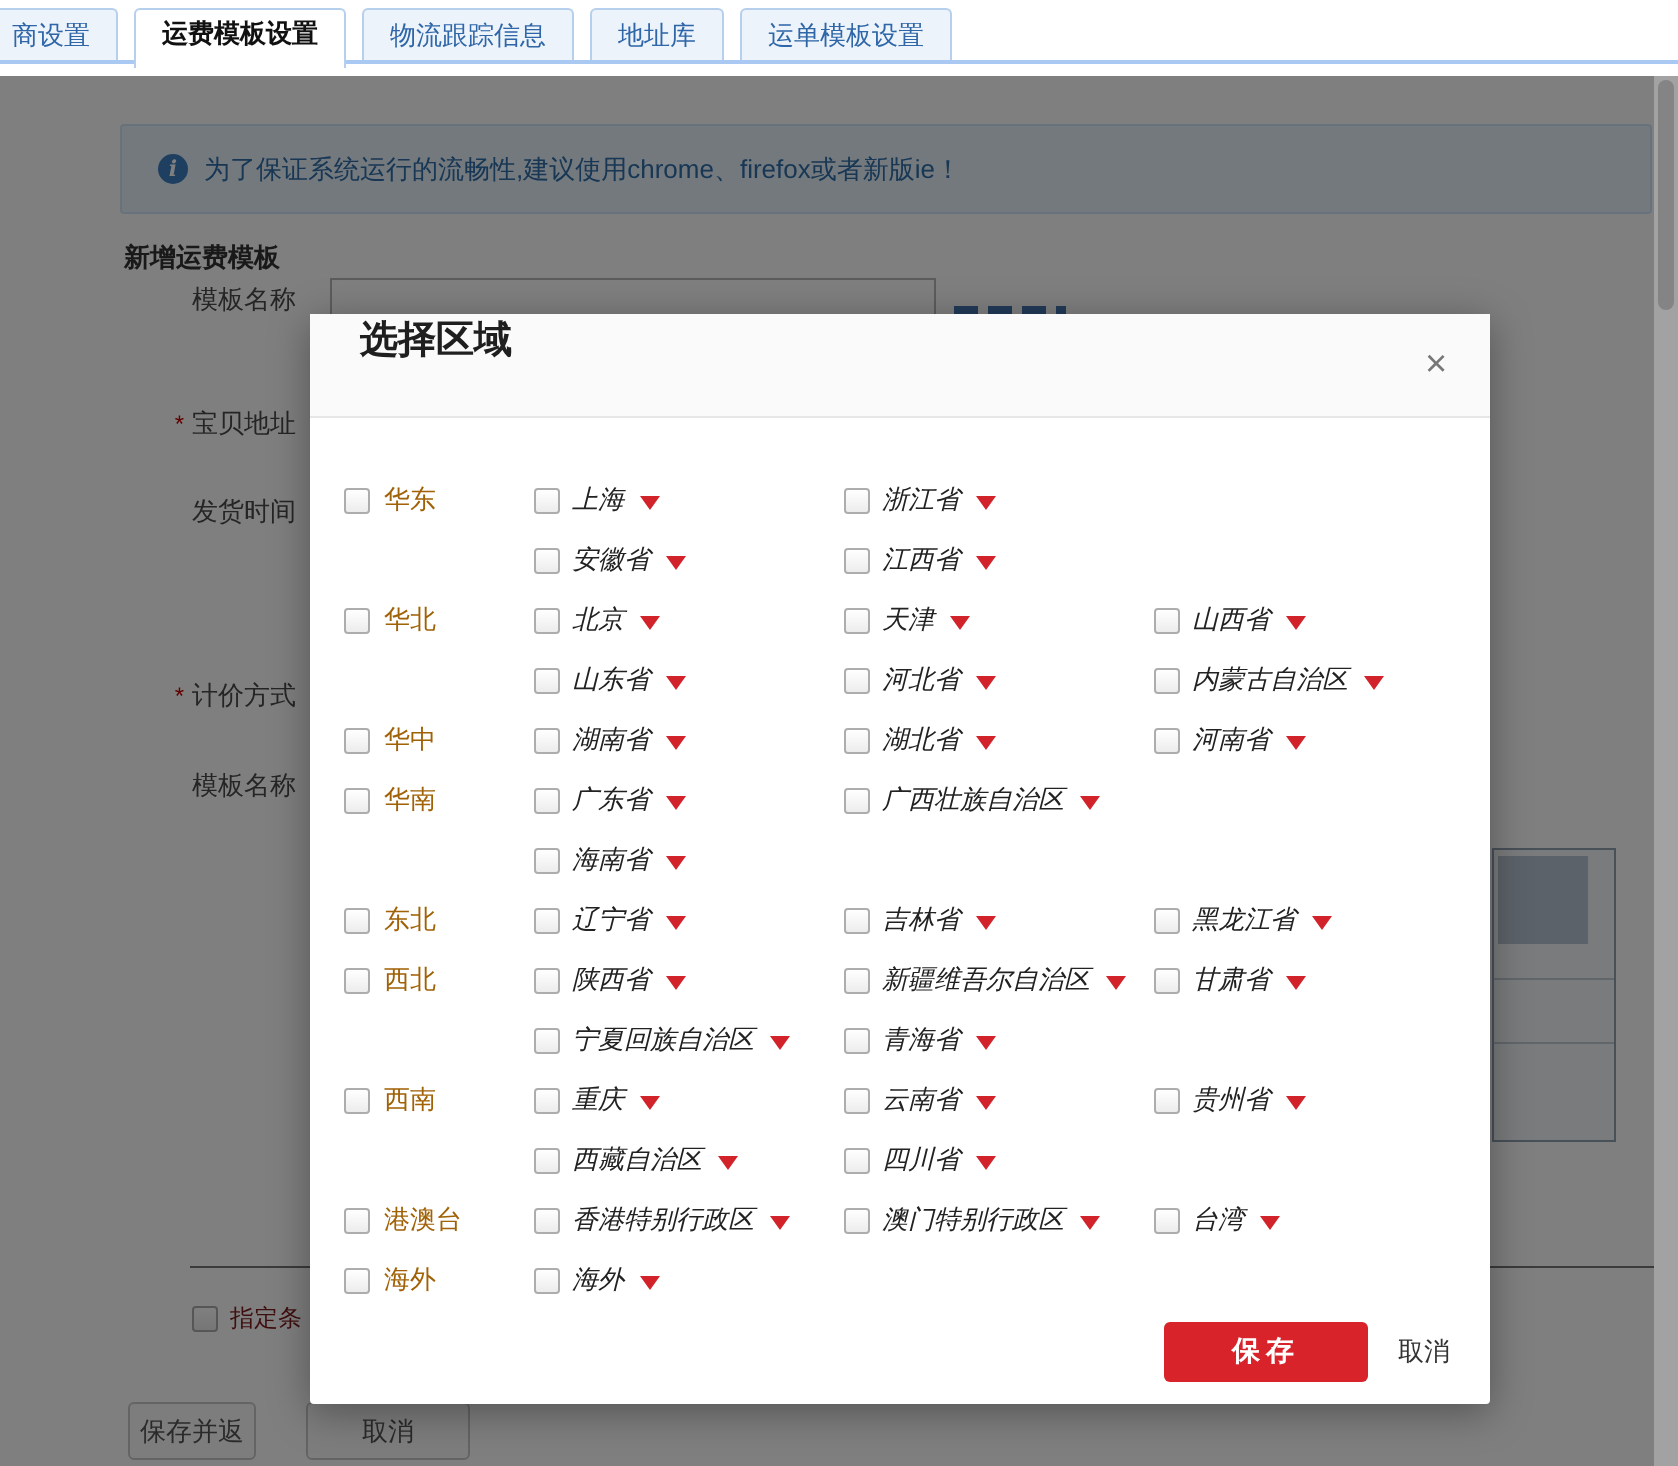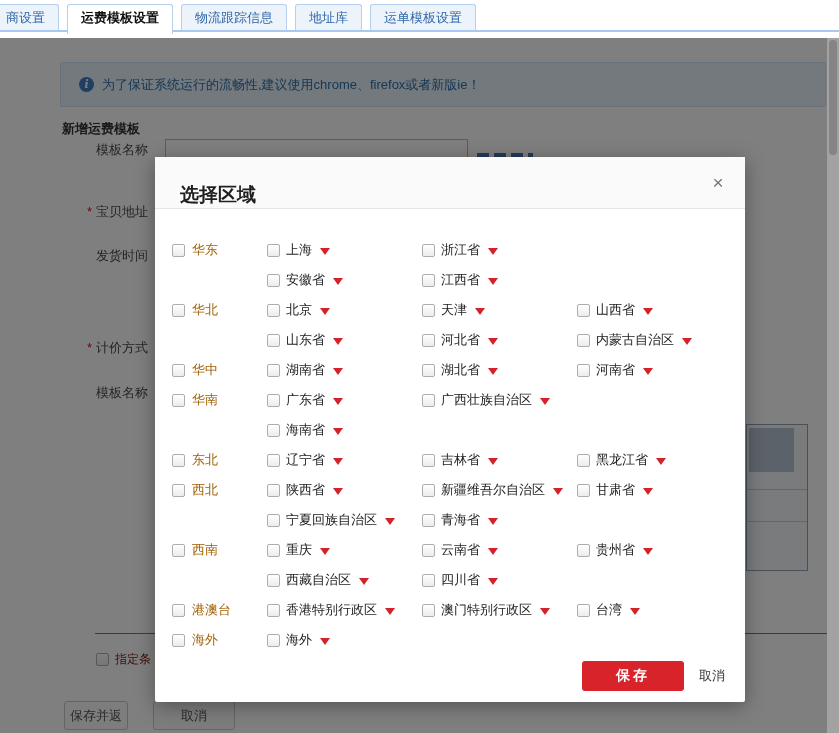--- a/index.html
+++ b/index.html
@@ -12,21 +12,21 @@
   
   .tabbar { position:absolute; top:0; left:0; right:0; height:38px; background:#fff; z-index:3; }
   .tabbar::after { content:""; position:absolute; left:0; right:0; top:30px; height:2px; background:#a9c9f2; }
   .tabs { display:flex; gap:8px; padding-top:4px; margin-left:-8px; position:relative; }
   .tab {
     height:27px; line-height:26px; padding:0 13px; background:#ecf3fb;
     border:1px solid #b6cfec; border-bottom:none; border-radius:3px 3px 0 0;
     color:#2f66a8; font-size:13px; white-space:nowrap; cursor:pointer; position:relative;
   }
   .tab.active {
-    background:#fff; color:#111; font-weight:bold; height:30px; z-index:4;
+    background:#fff; color:#111; font-weight:bold; height:30px; z-index:4;font-family:Liberation Mono, monospace;
   }
   
   .underlay { position:absolute; top:38px; left:0; right:0; bottom:0; background:#fff; }
   .panel { position:absolute; left:0; top:0; width:828px; height:695px; background:#fff;
            box-shadow:2px 0 4px rgba(0,0,0,0.25); }
   .banner {
     position:absolute; left:60px; top:24px; width:766px; height:45px;
     background:#e8f3fd; border:1px solid #cfe5f9; border-radius:2px;
     display:flex; align-items:center; padding-left:18px; color:#2f6ea8; font-size:13px;
   }
@@ -54,29 +54,29 @@
   .bottom-check span.txt { margin-left:6px; font-size:12px; color:#7f1d1d; white-space:nowrap; }
   .gray-btn { position:absolute; top:663px; height:29px; background:#fafafa; border:1px solid #c9c9c9;
               border-radius:3px; color:#555; font-size:13px; text-align:center; line-height:27px; cursor:pointer; }
   
   .overlay { position:absolute; top:38px; left:0; right:0; bottom:0; background:rgba(0,0,0,0.5); z-index:5; }
   .scrollbar { position:absolute; top:38px; right:0; bottom:0; width:12px; background:#a2a2a2; z-index:20; }
   .scrollbar .thumb { position:absolute; top:2px; left:2px; width:8px; height:115px; background:#848484; border-radius:4px; }
   .modal { position:absolute; left:155px; top:157px; width:590px; height:545px; background:#fff;
            border-radius:2px; box-shadow:0 4px 20px rgba(0,0,0,0.35); z-index:10; }
   .modal-header { height:52px; background:#fafafa; border-bottom:1px solid #e6e6e6;
-                  display:flex; align-items:flex-end; padding-left:25px; position:relative; }
+                  display:flex; align-items:flex-start; padding-left:25px; position:relative; }
   .modal-title { font-size:19px; font-weight:bold; color:#1f1f1f; }
   .modal-close { position:absolute; right:14px; top:13px; width:26px; height:26px; text-align:center;
                  line-height:26px; font-size:19px; color:#777; cursor:pointer; }
   .modal-body { padding:26px 0 0 17px; }
   .region-group { display:flex; align-items:flex-start; }
   .region-cell { width:95px; height:30px; display:flex; align-items:center; cursor:pointer; }
   .region-cell .lbl { margin-left:7px; font-size:13px; color:#a16207; }
-  .prov-rows { display:flex; flex-direction:column; }
+  .prov-rows { display:flex; flex-direction:column;font-style:italic; }
   .prov-row { display:flex; }
   .prov-cell { width:155px; height:30px; display:flex; align-items:center; cursor:pointer; }
   .prov-cell .lbl { margin-left:6px; font-size:13px; color:#222; white-space:nowrap; }
   .tri { width:0; height:0; border-left:5px solid transparent; border-right:5px solid transparent;
          border-top:7px solid #d2232a; margin-left:8px; margin-top:2px; cursor:pointer; }
   .modal-footer { position:absolute; right:20px; bottom:11px; display:flex; align-items:center; }
   .save-btn { width:102px; height:30px; background:#d8232a; color:#fff; border:none; border-radius:3px;
               font-size:14px; font-weight:bold; letter-spacing:3px; cursor:pointer;
               font-family:"Liberation Sans",sans-serif; }
   .cancel-link { margin-left:15px; font-size:13px; color:#333; cursor:pointer; }

